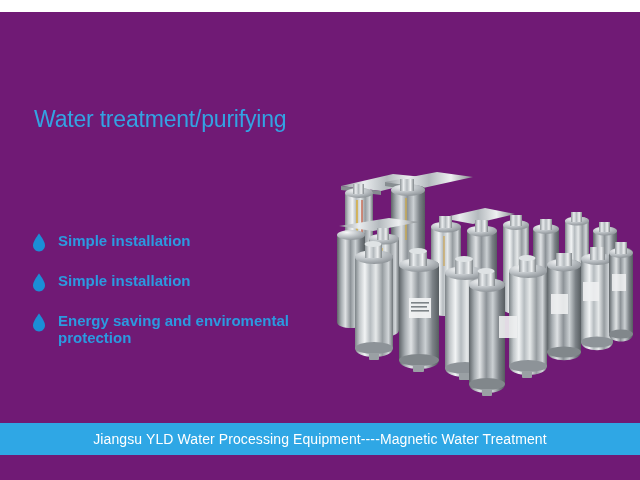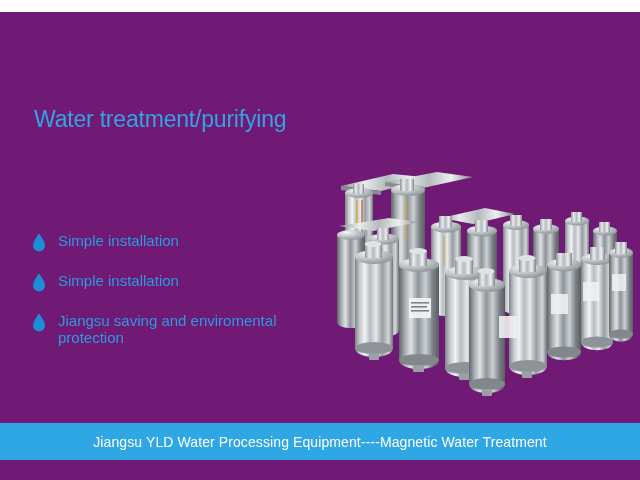--- a/index.html
+++ b/index.html
@@ -60,39 +60,40 @@
     height: 19px;
     display: block;
   }
   .bullet-label {
     display: block;
     margin-left: 26px;
     color: #2b9ae0;
     font-size: 15px;
     line-height: 17px;
     padding-top: 2px;
+    font-weight: bold;
   }
 
   
   #product-photo {
     position: absolute;
     left: 333px;
     top: 158px;
     width: 303px;
     height: 240px;
   }
   #product-photo svg { display: block; width: 100%; height: 100%; }
 
   
   #footer-banner {
     position: absolute;
     left: 0;
     top: 411px;
     width: 640px;
-    height: 37px;
+    height: 32px;
     background: #2fa7e5;
     display: flex;
     align-items: center;
     justify-content: center;
   }
   #footer-text {
     color: #ffffff;
     font-size: 14px;
     letter-spacing: 0.1px;
     white-space: nowrap;
@@ -126,21 +127,21 @@
       </span>
       <span class="bullet-label">Simple installation</span>
     </div>
 
     <div class="bullet-row tall">
       <span class="drop-icon">
         <svg viewBox="0 0 14 19" xmlns="http://www.w3.org/2000/svg">
           <path d="M7 0.5 C7 0.5 1 8.2 1 12.2 C1 15.6 3.7 18.4 7 18.4 C10.3 18.4 13 15.6 13 12.2 C13 8.2 7 0.5 7 0.5 Z" fill="#1b8ed6"></path>
         </svg>
       </span>
-      <span class="bullet-label">Jiangsu saving and enviromental protection</span>
+      <span class="bullet-label">Energy saving and enviromental protection</span>
     </div>
 
   </div>
 
   <div id="product-photo">
     <svg viewBox="0 0 303 240" xmlns="http://www.w3.org/2000/svg">
       <defs>
         <linearGradient id="steel" x1="0" y1="0" x2="1" y2="0">
           <stop offset="0%" stop-color="#7d8488"></stop>
           <stop offset="12%" stop-color="#c2c7ca"></stop>

